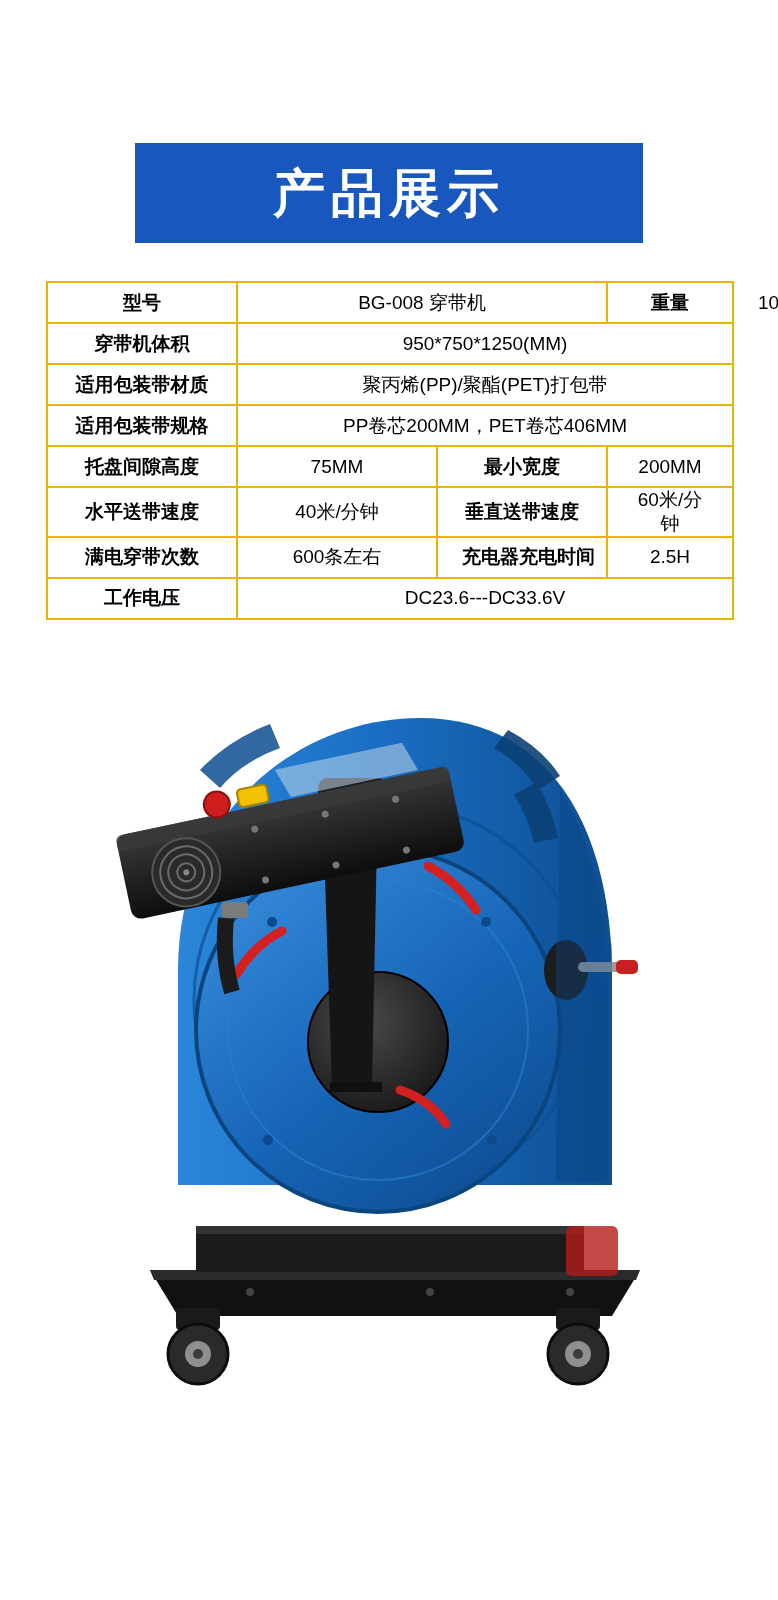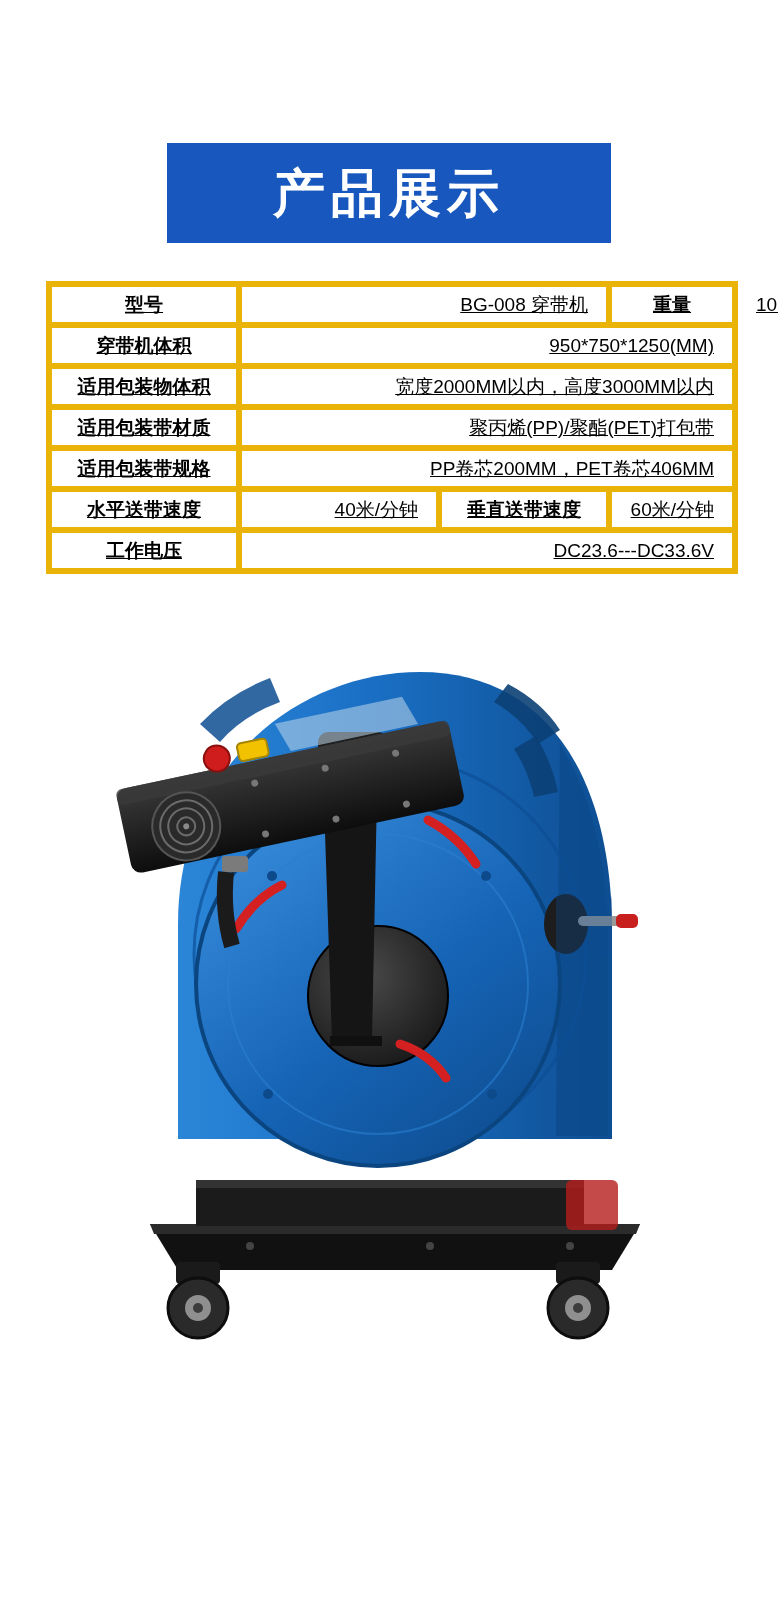--- a/index.html
+++ b/index.html
@@ -16,21 +16,21 @@
     overflow: hidden;
   }
 
   
   .banner-wrap {
     padding-top: 143px;
     display: flex;
     justify-content: center;
   }
   .banner {
-    width: 444px;
+    width: 508px;
     height: 100px;
     background: #1857bd;
     display: flex;
     align-items: center;
     justify-content: center;
   }
   .banner-title {
     color: #ffffff;
     font-size: 52px;
     font-weight: bold;
@@ -42,35 +42,34 @@
   .table-wrap {
     margin: 38px auto 0 auto;
     width: 686px;
   }
   table.spec {
     width: 100%;
     border-collapse: collapse;
     table-layout: fixed;
   }
   table.spec td {
-    border: 6px solid #eab308;
+    border: 2px solid #eab308;
     height: 41px;
     font-size: 19px;
-    padding: 0 18px;
+    padding: 0 24px;
     box-sizing: border-box;
     line-height: 1.25;
-    text-decoration: underline;
   }
   td.label {
     text-align: center;
     font-weight: bold;
     white-space: nowrap;
   }
   td.value {
-    text-align: right;
+    text-align: center;
     font-weight: normal;
   }
 
   
   .photo {
     position: relative;
     width: 778px;
     height: 740px;
     margin-top: 50px;
     background: #ffffff;
@@ -103,36 +102,44 @@
         <td class="label" data-bind="spec_table.rows.0.cells.0.text">型号</td>
         <td class="value" colspan="2" data-bind="spec_table.rows.0.cells.1.text">BG-008 穿带机</td>
         <td class="label" data-bind="spec_table.rows.0.cells.2.text" style="width:80px">重量</td>
         <td class="value" data-bind="spec_table.rows.0.cells.3.text">105KG</td>
       </tr>
       <tr>
         <td class="label" data-bind="spec_table.rows.1.cells.0.text">穿带机体积</td>
         <td class="value" colspan="3" data-bind="spec_table.rows.1.cells.1.text">950*750*1250(MM)</td>
       </tr>
       <tr>
-        <td class="label" data-bind="spec_table.rows.3.cells.0.text">适用包装物体积</td>
-        <td class="value" colspan="3" data-bind="spec_table.rows.3.cells.1.text">宽度2000MM以内，高度3000MM以内</td>
-      </tr>
-      <tr>
         <td class="label" data-bind="spec_table.rows.4.cells.0.text">适用包装带材质</td>
         <td class="value" colspan="3" data-bind="spec_table.rows.4.cells.1.text">聚丙烯(PP)/聚酯(PET)打包带</td>
       </tr>
       <tr>
         <td class="label" data-bind="spec_table.rows.5.cells.0.text">适用包装带规格</td>
         <td class="value" colspan="3" data-bind="spec_table.rows.5.cells.1.text">PP卷芯200MM，PET卷芯406MM</td>
+      </tr>
+      <tr>
+        <td class="label" data-bind="spec_table.rows.8.cells.0.text">托盘间隙高度</td>
+        <td class="value" data-bind="spec_table.rows.8.cells.1.text">75MM</td>
+        <td class="label" data-bind="spec_table.rows.8.cells.2.text">最小宽度</td>
+        <td class="value" data-bind="spec_table.rows.8.cells.3.text">200MM</td>
       </tr>
       <tr>
         <td class="label" data-bind="spec_table.rows.9.cells.0.text">水平送带速度</td>
         <td class="value" data-bind="spec_table.rows.9.cells.1.text">40米/分钟</td>
         <td class="label" data-bind="spec_table.rows.9.cells.2.text">垂直送带速度</td>
         <td class="value" data-bind="spec_table.rows.9.cells.3.text">60米/分钟</td>
+      </tr>
+      <tr>
+        <td class="label" data-bind="spec_table.rows.10.cells.0.text">满电穿带次数</td>
+        <td class="value" data-bind="spec_table.rows.10.cells.1.text">600条左右</td>
+        <td class="label" data-bind="spec_table.rows.10.cells.2.text">充电器充电时间</td>
+        <td class="value" data-bind="spec_table.rows.10.cells.3.text">2.5H</td>
       </tr>
       <tr>
         <td class="label" data-bind="spec_table.rows.11.cells.0.text">工作电压</td>
         <td class="value" colspan="3" data-bind="spec_table.rows.11.cells.1.text">DC23.6---DC33.6V</td>
       </tr>
     </tbody>
   </table>
 </div>
 
 <div class="photo">

